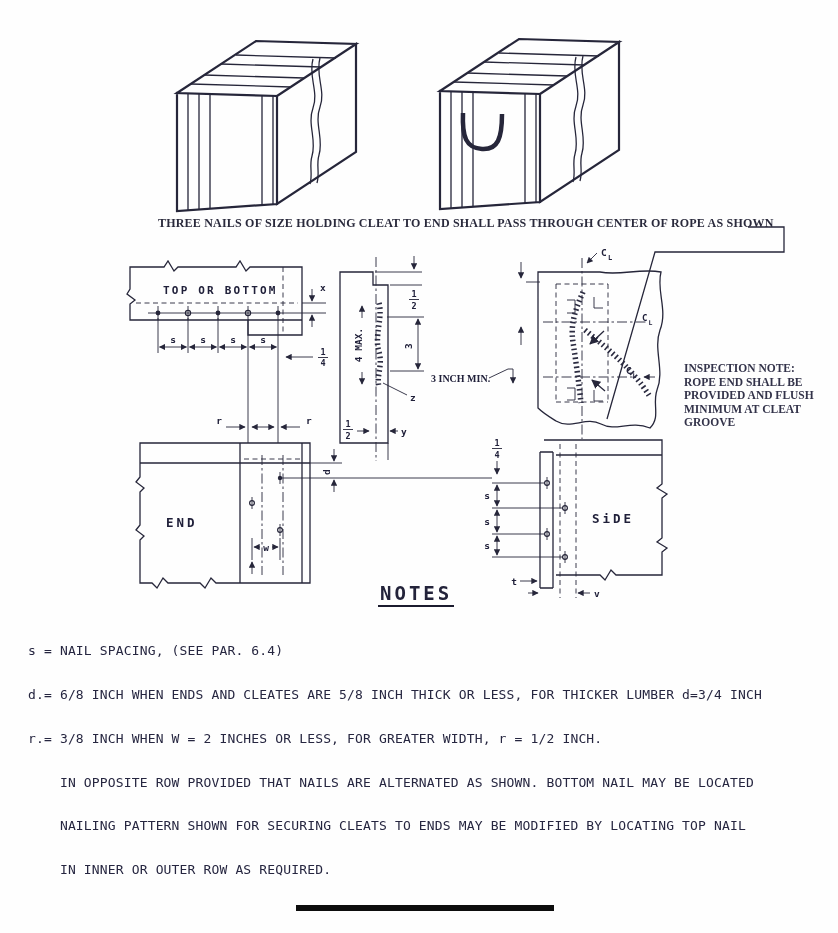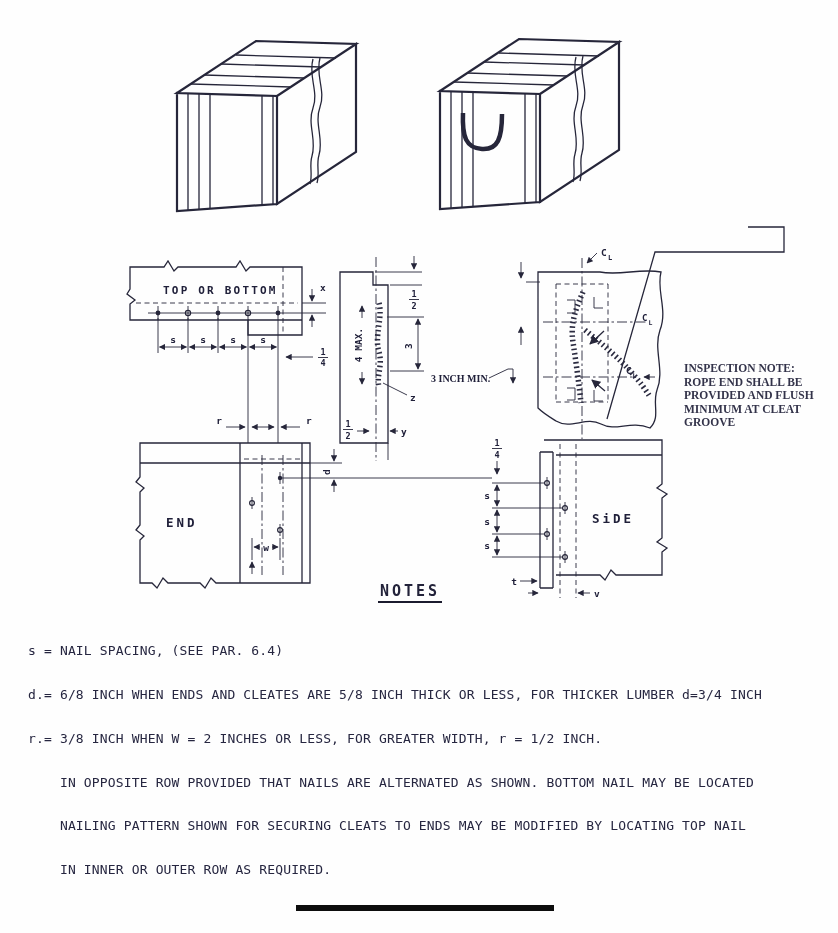--- a/index.html
+++ b/index.html
@@ -14,21 +14,21 @@
   text{fill:#20203a;font-family:"DejaVu Sans Mono",monospace;}
   .dl{font-size:9.5px;font-weight:bold;}
   .fr{font-size:8.5px;font-weight:bold;}
   .big{font-size:12.5px;font-weight:bold;letter-spacing:3px;}
   .hdr{font-size:11px;font-weight:bold;letter-spacing:2.2px;}
   .seriftxt{font-family:"Liberation Serif",serif;font-weight:600;}
   .caption{position:absolute;left:158px;top:216px;width:600px;white-space:nowrap;
     font-family:"Liberation Serif",serif;font-weight:600;font-size:12px;letter-spacing:0.2px;color:#2a2a3c;}
   .inspection{position:absolute;left:684px;top:362px;width:150px;
     font-family:"Liberation Serif",serif;font-weight:700;font-size:11.5px;line-height:13.5px;color:#33334a;}
-  .notes-title{position:absolute;left:378px;top:582px;font-size:15px;font-weight:bold;letter-spacing:3px;
+  .notes-title{position:absolute;left:378px;top:582px;font-size:19px;font-weight:bold;letter-spacing:3px;
     color:#23233a;border-bottom:2.5px solid #1b1b2e;padding:0 2px 1px 2px;}
   .notes{position:absolute;left:28px;top:615px;font-size:13px;line-height:14.6px;letter-spacing:0.15px;
     color:#262640;white-space:pre;font-weight:500;}
   .footer-rule{position:absolute;left:296px;top:905px;width:258px;height:6px;background:#0d0d0d;}
 </style>
 </head>
 <body>
 
 <div class="page">
 
@@ -223,20 +223,21 @@
     <line class="s1 thin" x1="497" y1="461" x2="497" y2="474" marker-end="url(#ah)"></line>
 
     <line class="s1 thin" x1="520" y1="581" x2="537" y2="581" marker-end="url(#ah)"></line>
     <text class="dl" x="517" y="585" text-anchor="end">t</text>
     <line class="s1 thin" x1="528" y1="593" x2="538" y2="593" marker-end="url(#ah)"></line>
     <line class="s1 thin" x1="590" y1="593" x2="578" y2="593" marker-end="url(#ah)"></line>
     <text class="dl" x="594" y="597">v</text>
   </g>
 </svg>
 
+<div class="caption">THREE NAILS OF SIZE HOLDING CLEAT TO END SHALL PASS THROUGH CENTER OF ROPE AS SHOWN</div>
 
 <div class="inspection">
   <div>INSPECTION NOTE:</div>
   <div>ROPE END SHALL BE</div>
   <div>PROVIDED AND FLUSH</div>
   <div>MINIMUM AT CLEAT</div>
   <div>GROOVE</div>
 </div>
 
 <div class="notes-title">NOTES</div>

